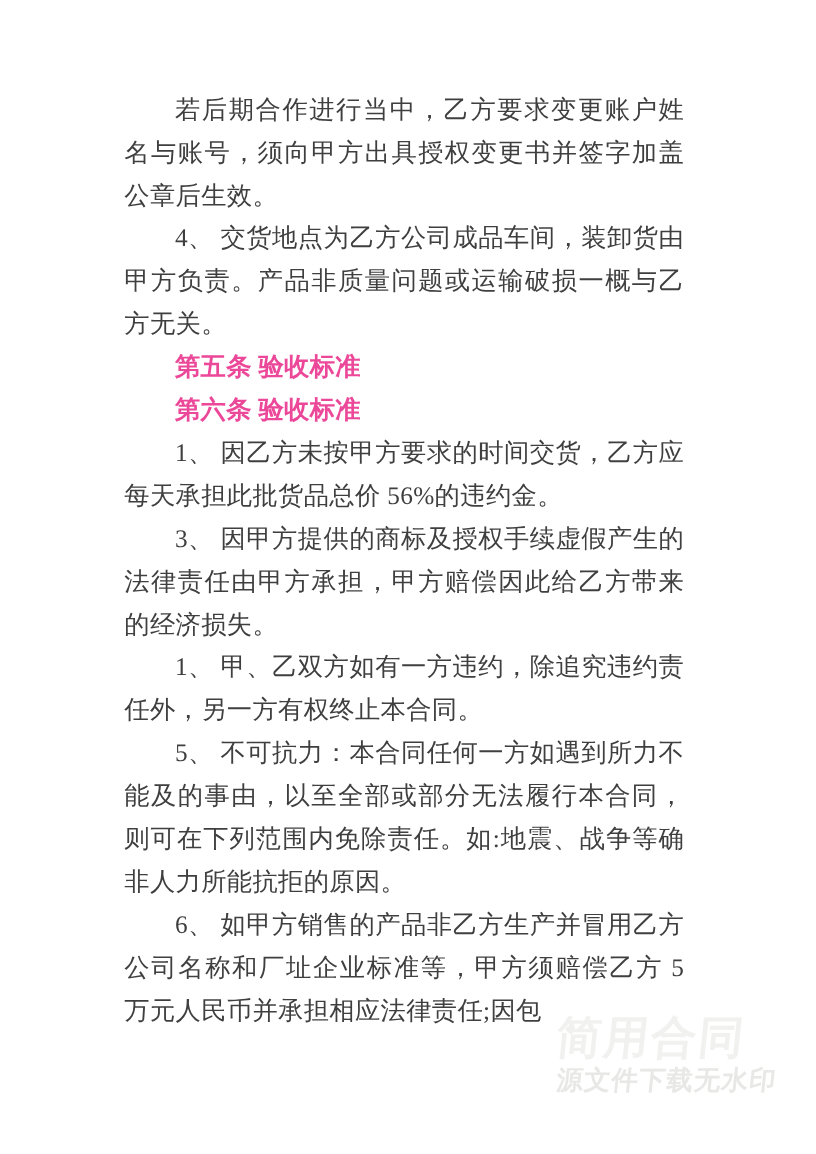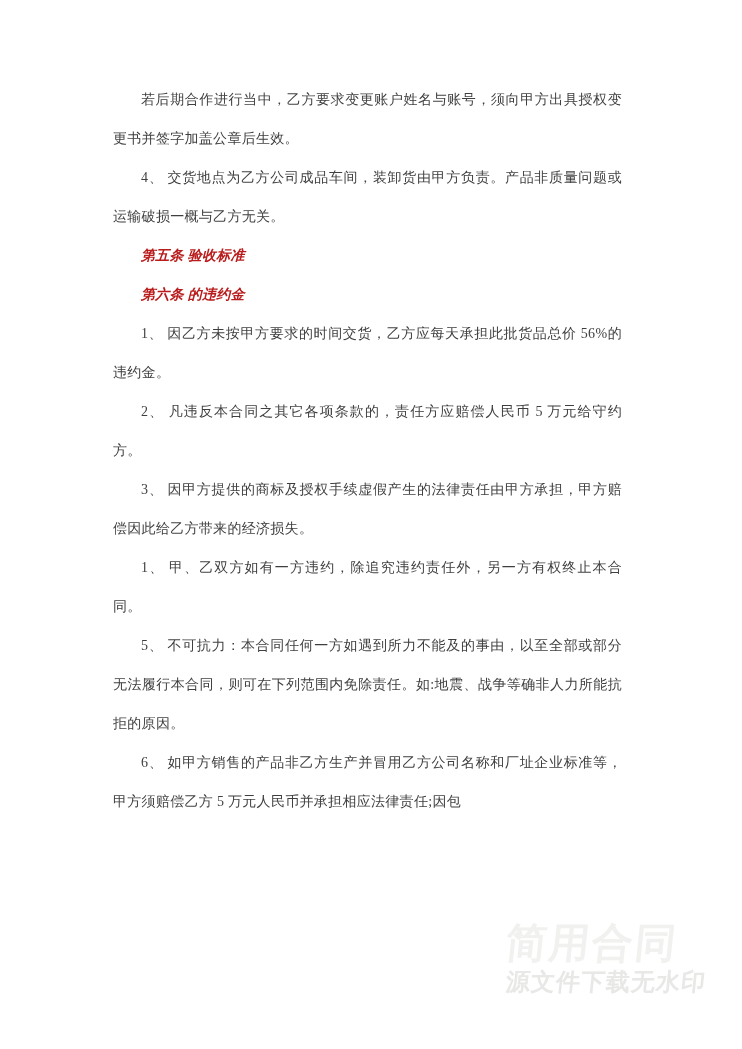--- a/index.html
+++ b/index.html
@@ -21,32 +21,31 @@
   }
   .content {
     position: absolute;
     left: 113px;
     top: 80px;
     width: 509px;
     z-index: 2;
   }
   .content p {
     margin: 0;
-    font-size: 14px;
+    font-size: 23px;
     line-height: 39px;
     color: #3f3f3f;
     text-align: justify;
     text-align-last: left;
     text-indent: 2em;
     letter-spacing: 0.3px;
   }
   .content p.heading {
     font-weight: bold;
-    color: #b91c1c;
-    font-style: italic;
+    color: #ec4899;
   }
   .watermark {
     position: absolute;
     z-index: 1;
     pointer-events: none;
   }
   .wm-brand {
     position: absolute;
     left: 506px;
     top: 916px;
@@ -78,22 +77,21 @@
 
   <div class="watermark">
     <div class="wm-brand">简用合同</div>
     <div class="wm-tagline">源文件下载无水印</div>
   </div>
 
   <div class="content" id="content">
       <p class="body">若后期合作进行当中，乙方要求变更账户姓名与账号，须向甲方出具授权变更书并签字加盖公章后生效。</p>
       <p class="body">4、 交货地点为乙方公司成品车间，装卸货由甲方负责。产品非质量问题或运输破损一概与乙方无关。</p>
       <p class="heading">第五条 验收标准</p>
-      <p class="heading">第六条 的违约金</p>
+      <p class="heading">第六条 验收标准</p>
       <p class="body">1、 因乙方未按甲方要求的时间交货，乙方应每天承担此批货品总价 56%的违约金。</p>
-      <p class="body">2、 凡违反本合同之其它各项条款的，责任方应赔偿人民币 5 万元给守约方。</p>
       <p class="body">3、 因甲方提供的商标及授权手续虚假产生的法律责任由甲方承担，甲方赔偿因此给乙方带来的经济损失。</p>
       <p class="body">1、 甲、乙双方如有一方违约，除追究违约责任外，另一方有权终止本合同。</p>
       <p class="body">5、 不可抗力：本合同任何一方如遇到所力不能及的事由，以至全部或部分无法履行本合同，则可在下列范围内免除责任。如:地震、战争等确非人力所能抗拒的原因。</p>
       <p class="body">6、 如甲方销售的产品非乙方生产并冒用乙方公司名称和厂址企业标准等，甲方须赔偿乙方 5 万元人民币并承担相应法律责任;因包</p>
     </div>
 
 </div>
 
 </body></html>

